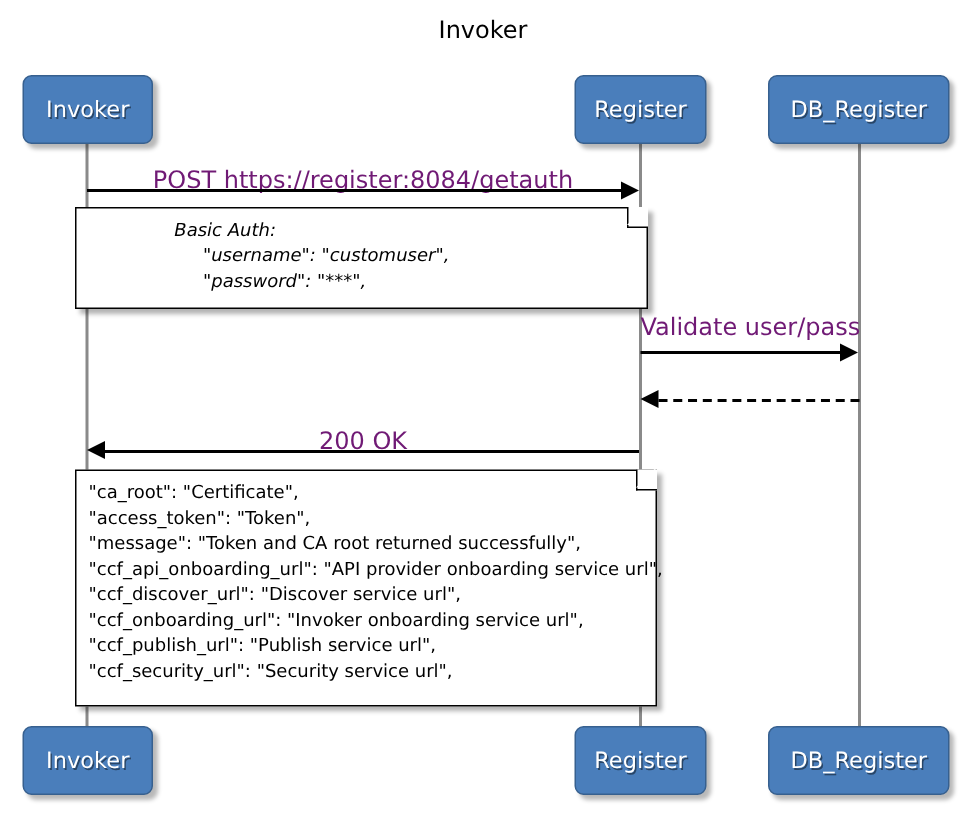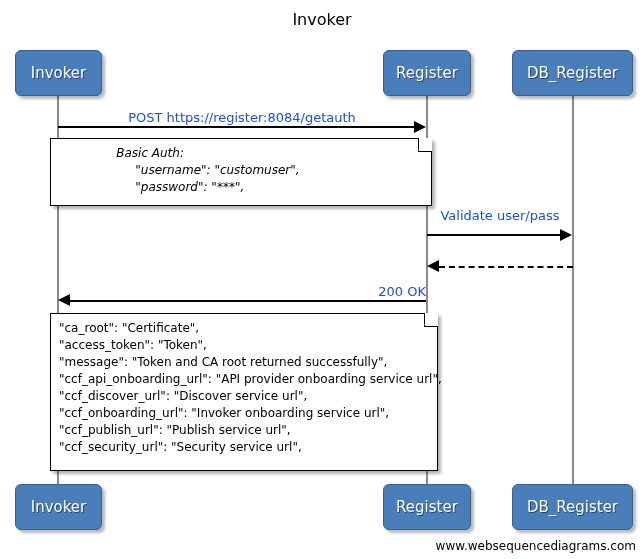--- a/index.html
+++ b/index.html
@@ -76,22 +76,22 @@
     border-bottom: 6px solid transparent;
   }
   .arrowhead.right {
     border-left: 12px solid #000000;
   }
   .arrowhead.left {
     border-right: 12px solid #000000;
   }
   .msg-label {
     position: absolute;
-    font-size: 13px;
-    color: #1d4ed8;
+    font-size: 16px;
+    color: #701a75;
     white-space: nowrap;
     text-align: center;
   }
 
   
   .note {
     position: absolute;
     background: #ffffff;
     border: 1px solid #000000;
     box-shadow: 3px 3px 3px rgba(0,0,0,0.30);
@@ -167,21 +167,21 @@
     <span class="note-line">                    "password": "***",</span>
   </div>
 
   <div class="msg-label" style="left:427px; top:208px; width:146px;">Validate user/pass</div>
   <div class="msg" style="left:427px; top:234px; width:134px;"></div>
   <div class="arrowhead right" style="left:560px; top:229px;"></div>
 
   <div class="msg dashed" style="left:439px; top:266px; width:134px;"></div>
   <div class="arrowhead left" style="left:427px; top:260px;"></div>
 
-  <div class="msg-label" style="left:58px; top:284px; width:368px;text-align:right;">200 OK</div>
+  <div class="msg-label" style="left:58px; top:284px; width:368px;">200 OK</div>
   <div class="msg" style="left:70px; top:300px; width:356px;"></div>
   <div class="arrowhead left" style="left:58px; top:294px;"></div>
 
   <div class="note" style="left:50px; top:313px; width:388px; height:158px;">
     <div class="fold"></div>
     <span class="note-line">"ca_root": "Certificate",</span>
     <span class="note-line">"access_token": "Token",</span>
     <span class="note-line">"message": "Token and CA root returned successfully",</span>
     <span class="note-line">"ccf_api_onboarding_url": "API provider onboarding service url",</span>
     <span class="note-line">"ccf_discover_url": "Discover service url",</span>
@@ -193,15 +193,14 @@
   <div class="actor-box" style="left:15px; top:484px; width:87px; height:46px;">
     <span>Invoker</span>
   </div>
   <div class="actor-box" style="left:383px; top:484px; width:88px; height:46px;">
     <span>Register</span>
   </div>
   <div class="actor-box" style="left:512px; top:484px; width:121px; height:46px;">
     <span>DB_Register</span>
   </div>
 
-  <div class="footer">www.websequencediagrams.com</div>
 
 </div>
 
 </body></html>

